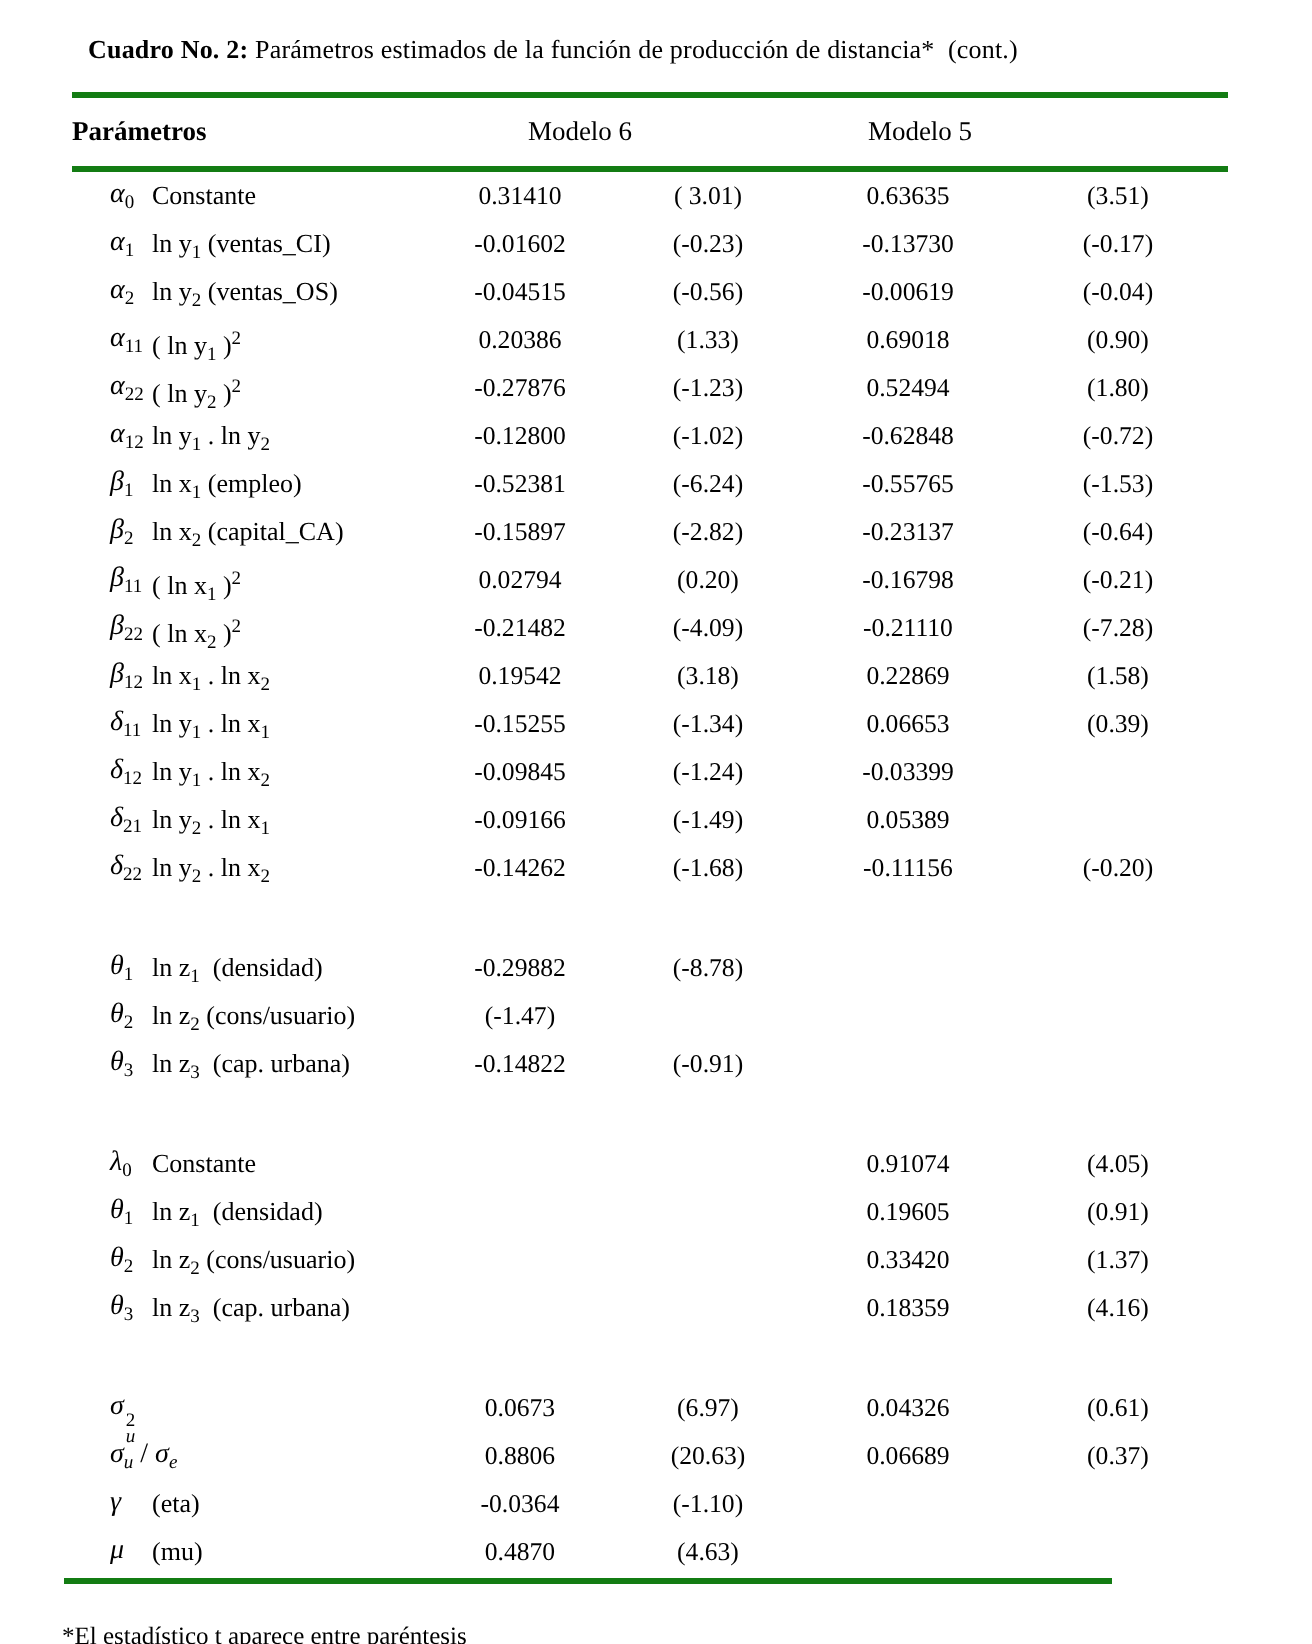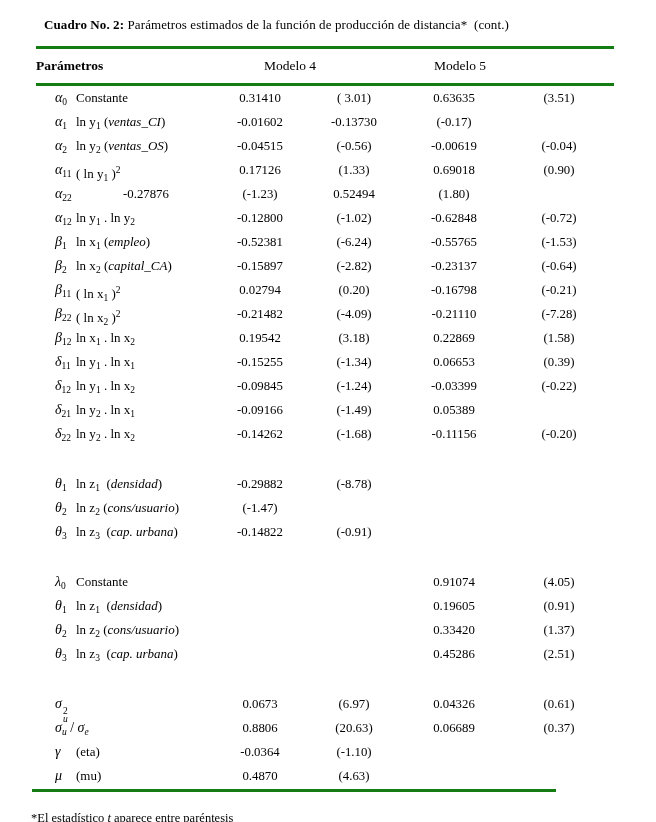--- a/index.html
+++ b/index.html
@@ -5,21 +5,21 @@
   html,body{margin:0;padding:0;background:#ffffff;}
   body{
     width:656px;height:822px;overflow:hidden;
     font-family:"Liberation Serif","DejaVu Serif",serif;
     color:#000;
     -webkit-font-smoothing:antialiased;
   }
   .page{position:relative;padding:14px 0 0 36px;}
   .title{font-size:13px;line-height:22px;margin-left:8px;letter-spacing:.1px;}
   .b{font-weight:bold;}
-  .i{font-style:italic;}
+  .i{}
   .g{font-style:italic;}
   .sub{font-size:9.5px;vertical-align:-3px;}
   .sup{font-size:9.5px;vertical-align:5px;}
   .sub.i{font-style:italic;}
   .rule{width:578px;height:3px;background:#137c13;}
   .rule-top{margin-top:10px;}
   .rule-bottom{width:524px;margin-left:-4px;margin-top:1px;}
   .hdr{
     display:grid;grid-template-columns:40px 140px 88px 100px 100px 110px;
     width:578px;height:34px;line-height:34px;font-size:13.5px;
@@ -47,60 +47,62 @@
 <body>
 
 <div class="page">
 
   <div class="title"><span class="b">Cuadro No. 2:</span><span> Parámetros estimados de la función de producción de distancia*&nbsp; (cont.)</span></div>
 
   <div class="rule rule-top" style="background: rgb(19, 124, 19);"></div>
 
   <div class="hdr">
     <span class="h-param">Parámetros</span>
-    <span class="h-m4">Modelo 4</span>
+    <span class="h-m4">Modelo 6</span>
     <span class="h-m5">Modelo 5</span>
   </div>
 
   <div class="rule rule-mid" style="background: rgb(19, 124, 19);"></div>
 
   <div class="tbody">
       <div class="row">
     <span class="c-sym"><span class="g">α</span><span class="sub">0</span></span>
     <span class="c-desc"><span>Constante</span></span>
     <span class="c-num m4c">0.31410</span>
     <span class="c-num m4t">( 3.01)</span>
     <span class="c-num m5c">0.63635</span>
     <span class="c-num m5t">(3.51)</span>
   </div>
       <div class="row">
     <span class="c-sym"><span class="g">α</span><span class="sub">1</span></span>
     <span class="c-desc"><span>ln y</span><span class="sub">1</span><span> (</span><span class="i">ventas_CI</span><span>)</span></span>
     <span class="c-num m4c">-0.01602</span>
+    <span class="c-num m4t">(-0.23)</span>
     <span class="c-num m5c">-0.13730</span>
     <span class="c-num m5t">(-0.17)</span>
   </div>
       <div class="row">
     <span class="c-sym"><span class="g">α</span><span class="sub">2</span></span>
     <span class="c-desc"><span>ln y</span><span class="sub">2</span><span> (</span><span class="i">ventas_OS</span><span>)</span></span>
     <span class="c-num m4c">-0.04515</span>
     <span class="c-num m4t">(-0.56)</span>
     <span class="c-num m5c">-0.00619</span>
     <span class="c-num m5t">(-0.04)</span>
   </div>
       <div class="row">
     <span class="c-sym"><span class="g">α</span><span class="sub">11</span></span>
     <span class="c-desc"><span>( ln y</span><span class="sub">1</span><span> )</span><span class="sup">2</span></span>
-    <span class="c-num m4c">0.17126</span>
+    <span class="c-num m4c">0.20386</span>
     <span class="c-num m4t">(1.33)</span>
     <span class="c-num m5c">0.69018</span>
     <span class="c-num m5t">(0.90)</span>
   </div>
       <div class="row">
     <span class="c-sym"><span class="g">α</span><span class="sub">22</span></span>
+    <span class="c-desc"><span>( ln y</span><span class="sub">2</span><span> )</span><span class="sup">2</span></span>
     <span class="c-num m4c">-0.27876</span>
     <span class="c-num m4t">(-1.23)</span>
     <span class="c-num m5c">0.52494</span>
     <span class="c-num m5t">(1.80)</span>
   </div>
       <div class="row">
     <span class="c-sym"><span class="g">α</span><span class="sub">12</span></span>
     <span class="c-desc"><span>ln y</span><span class="sub">1</span><span> . ln y</span><span class="sub">2</span></span>
     <span class="c-num m4c">-0.12800</span>
     <span class="c-num m4t">(-1.02)</span>
@@ -154,21 +156,20 @@
     <span class="c-num m4t">(-1.34)</span>
     <span class="c-num m5c">0.06653</span>
     <span class="c-num m5t">(0.39)</span>
   </div>
       <div class="row">
     <span class="c-sym"><span class="g">δ</span><span class="sub">12</span></span>
     <span class="c-desc"><span>ln y</span><span class="sub">1</span><span> . ln x</span><span class="sub">2</span></span>
     <span class="c-num m4c">-0.09845</span>
     <span class="c-num m4t">(-1.24)</span>
     <span class="c-num m5c">-0.03399</span>
-    <span class="c-num m5t">(-0.22)</span>
   </div>
       <div class="row">
     <span class="c-sym"><span class="g">δ</span><span class="sub">21</span></span>
     <span class="c-desc"><span>ln y</span><span class="sub">2</span><span> . ln x</span><span class="sub">1</span></span>
     <span class="c-num m4c">-0.09166</span>
     <span class="c-num m4t">(-1.49)</span>
     <span class="c-num m5c">0.05389</span>
   </div>
       <div class="row">
     <span class="c-sym"><span class="g">δ</span><span class="sub">22</span></span>
@@ -223,22 +224,22 @@
     <span class="c-num m4c"></span>
     <span class="c-num m4t"></span>
     <span class="c-num m5c">0.33420</span>
     <span class="c-num m5t">(1.37)</span>
   </div>
       <div class="row">
     <span class="c-sym"><span class="g">θ</span><span class="sub">3</span></span>
     <span class="c-desc"><span>ln z</span><span class="sub">3</span><span>&nbsp; (</span><span class="i">cap. urbana</span><span>)</span></span>
     <span class="c-num m4c"></span>
     <span class="c-num m4t"></span>
-    <span class="c-num m5c">0.45286</span>
-    <span class="c-num m5t">(2.51)</span>
+    <span class="c-num m5c">0.18359</span>
+    <span class="c-num m5t">(4.16)</span>
   </div>
       <div class="row gap">
     <span class="c-sym"><span class="g">σ</span><span class="stack">
             <span class="st">2</span>
             <span class="sb">u</span>
           </span></span>
     <span class="c-desc"></span>
     <span class="c-num m4c">0.0673</span>
     <span class="c-num m4t">(6.97)</span>
     <span class="c-num m5c">0.04326</span>

